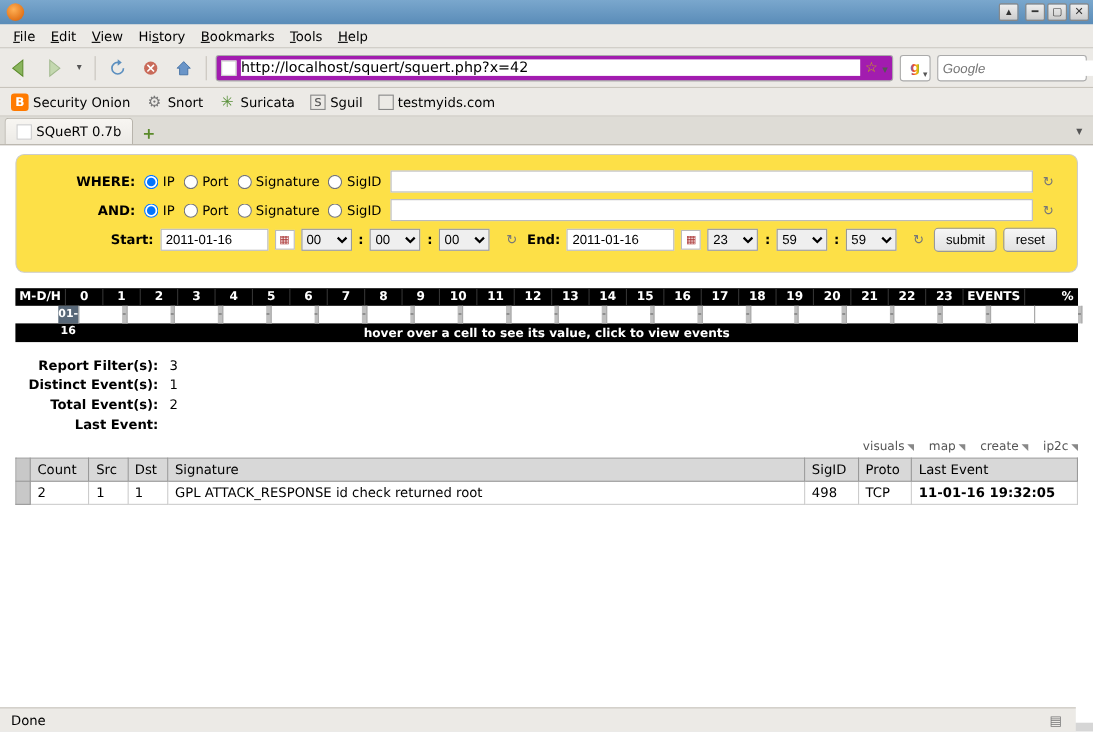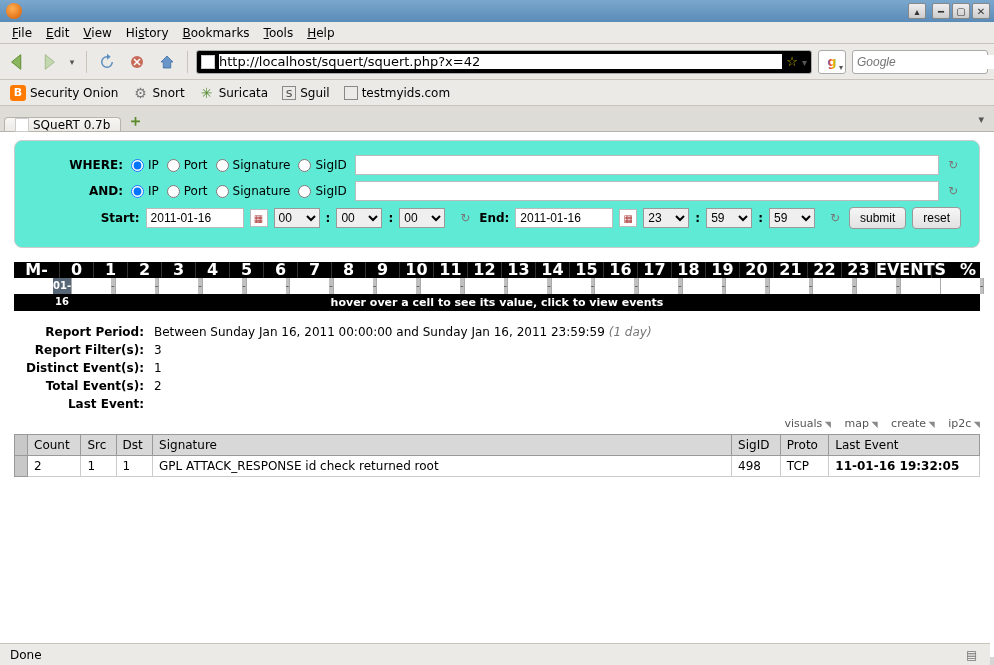--- a/index.html
+++ b/index.html
@@ -18,21 +18,21 @@
 .menubar .menuitem { padding: 2px 6px; cursor: default; }
 .menubar .menuitem span.u { text-decoration: underline; }
 
 
 .navbar { height: 36px; background: #eceae6; border-bottom: 1px solid #c8c4bc; display: flex; align-items: center; padding: 0 6px; gap: 6px; }
 .navbtn { width: 24px; height: 24px; display: flex; align-items: center; justify-content: center; }
 .btn-back svg, .btn-fwd svg { width: 22px; height: 22px; }
 .btn-drop { width: 12px; }
 .btn-drop::after { content: "▾"; font-size: 9px; color: #555; }
 .vsep { width: 1px; height: 22px; background: #c8c4bc; margin: 0 2px; }
-.urlbox { flex: 1; height: 24px; background: #000000; border: 1px solid #aaa; border-radius: 3px; display: flex; align-items: center; padding: 0 4px; gap: 4px; }
+.urlbox { flex: 1; height: 24px; background: #a21caf; border: 1px solid #aaa; border-radius: 3px; display: flex; align-items: center; padding: 0 4px; gap: 4px; }
 .urlbox .pageicon { width: 14px; height: 14px; border: 1px solid #ccc; background: #fff; }
 .urlbox input { border: none; outline: none; flex: 1; font-size: 13px; font-family: inherit; }
 .urlbox .star { color: #c9b800; font-size: 13px; }
 .urlbox .ddown::after { content: "▾"; font-size: 10px; color: #555; }
 .searchprov { width: 28px; height: 24px; border: 1px solid #aaa; border-radius: 3px; background: #fff; display: flex; align-items: center; justify-content: center; position: relative; }
 .searchprov .g { font-weight: bold; font-size: 13px; background: linear-gradient(90deg,#4285f4,#ea4335,#fbbc05,#34a853); -webkit-background-clip: text; color: transparent; }
 .searchprov::after { content: "▾"; position: absolute; right: 2px; bottom: 1px; font-size: 8px; color: #555; }
 .searchbox { width: 136px; height: 24px; background: #fff; border: 1px solid #aaa; border-radius: 3px; display: flex; align-items: center; padding: 0 4px; }
 .searchbox input { border: none; outline: none; flex: 1; font-size: 12px; color: #999; font-style: italic; }
 .searchbox .mag { width: 14px; height: 14px; }
@@ -41,29 +41,29 @@
 .bookbar { height: 26px; background: #eceae6; border-bottom: 1px solid #c8c4bc; display: flex; align-items: center; padding: 0 4px; gap: 2px; }
 .bmitem { display: flex; align-items: center; gap: 4px; padding: 2px 6px; cursor: default; }
 .bmitem .bicon { width: 16px; height: 16px; display: flex; align-items: center; justify-content: center; }
 .bicon.orange { background: #ff7a00; color: #fff; border-radius: 3px; font-weight: bold; font-size: 11px; }
 .bicon.gray { color: #777; font-size: 14px; }
 .bicon.green { font-size: 14px; color: #59903a; }
 .bicon.box { font-size: 13px; color: #555; border: 1px solid #888; width: 14px; height: 14px; }
 
 
 .tabstrip { height: 26px; background: #dedcd6; border-bottom: 1px solid #b8b4ac; display: flex; align-items: flex-end; padding: 0 4px; position: relative; }
-.tab { display: flex; align-items: center; gap: 4px; height: 14px; padding: 0 10px; background: linear-gradient(#f8f6f2, #eceae6); border: 1px solid #b8b4ac; border-bottom: none; border-radius: 4px 4px 0 0; margin-right: 2px; }
+.tab { display: flex; align-items: center; gap: 4px; height: 24px; padding: 0 10px; background: linear-gradient(#f8f6f2, #eceae6); border: 1px solid #b8b4ac; border-bottom: none; border-radius: 4px 4px 0 0; margin-right: 2px; }
 .tab .pgicon { width: 14px; height: 14px; border: 1px solid #ccc; background: #fff; }
 .newtab { width: 24px; height: 20px; display: flex; align-items: center; justify-content: center; color: #5a8a2a; font-weight: bold; font-size: 16px; }
 .tabstrip .menudrop { margin-left: auto; padding: 0 6px; align-self: center; }
 .tabstrip .menudrop::after { content: "▾"; font-size: 11px; color: #555; }
 
 
 .content { background: #fff; height: 525px; overflow: hidden; padding: 0; }
-.panel { margin: 8px 14px 14px 14px; border: 1px solid #ccc; border-radius: 8px; background: #5eead4; padding: 14px 18px 18px 18px; }
+.panel { margin: 8px 14px 14px 14px; border: 1px solid #ccc; border-radius: 8px; background: #fde047; padding: 14px 18px 18px 18px; }
 .formrow { display: flex; align-items: center; margin-bottom: 6px; }
 .formrow .lbl { width: 98px; text-align: right; font-weight: bold; padding-right: 8px; font-size: 12px; }
 .radgroup { display: flex; align-items: center; gap: 4px; margin-right: 8px; }
 .radgroup input { margin: 0; }
 .radgroup label { font-size: 12px; }
 .txtinput { flex: 1; height: 20px; border: 1px solid #bbb; background: #fff; padding: 0 4px; }
 .refresh-icn { width: 16px; text-align: center; color: #777; margin-left: 6px; cursor: default; }
 
 .viewrow { display: flex; align-items: center; justify-content: flex-end; gap: 6px; margin: 14px 0 12px 0; }
 .viewrow .vlbl { font-weight: bold; font-size: 12px; }
@@ -75,21 +75,21 @@
 .daterow { display: flex; align-items: center; justify-content: flex-end; gap: 6px; }
 .daterow .vlbl { font-weight: bold; font-size: 12px; }
 .dateinput { width: 98px; height: 20px; border: 1px solid #bbb; background: #fff; padding: 0 4px; font-size: 12px; }
 .calicon { width: 18px; height: 18px; border: 1px solid #bbb; background: #fff; display: inline-flex; align-items: center; justify-content: center; font-size: 10px; color: #a33; }
 .timesel { width: 46px; height: 20px; border: 1px solid #999; font-size: 12px; }
 .colon { font-weight: bold; }
 .btn { height: 22px; padding: 0 10px; border: 1px solid #999; border-radius: 4px; background: linear-gradient(#f6f6f6,#e2e2e2); font-size: 12px; cursor: default; }
 
 
 .timeline { margin: 12px 14px 4px 14px; }
-.tlhead { display: flex; background: #000; color: #fff; font-size: 16px; font-weight: bold; }
+.tlhead { display: flex; background: #000; color: #fff; font-size: 11px; font-weight: bold; }
 .tlcell { border-right: 1px solid #333; text-align: center; height: 16px; line-height: 16px; }
 .tl-mdh { width: 46px; }
 .tl-hour { flex: 1; }
 .tl-events { width: 56px; }
 .tl-pct { width: 48px; text-align: right; padding-right: 4px; border-right: none; }
 .tldatarow { display: flex; font-size: 10px; }
 .tldatarow .tlcell { background: #c0c0c0; color: #000; border-right: 1px solid #aaa; margin-left: 39px; }
 .tldatarow .tl-mdh { background: #586878; color: #fff; font-weight: bold; }
 .tldatarow .dash { color: #555; }
 .tldatarow .hl { background: #888; }
@@ -106,21 +106,21 @@
 .actions .alink { margin-left: 10px; cursor: default; }
 .actions .alink::after { content: " ◥"; font-size: 8px; color: #888; }
 
 
 .datatbl { margin: 0 14px; border: 1px solid #999; border-collapse: collapse; width: calc(100% - 28px); font-size: 12px; }
 .datatbl th { background: #d8d8d8; border: 1px solid #999; padding: 3px 6px; text-align: left; font-weight: normal; }
 .datatbl td { border: 1px solid #ccc; padding: 3px 6px; background: #fff; }
 .datatbl .rowhandle { width: 12px; background: #c8c8c8; border: 1px solid #999; }
 
 
-.statusbar { position: absolute; bottom: 0; left: 0; right: 4px; height: 22px; background: #eceae6; border-top: 1px solid #c8c4bc; display: flex; align-items: center; padding: 0 10px; font-size: 12px; }
+.statusbar { position: absolute; bottom: 0; left: 0; right: 16px; height: 22px; background: #eceae6; border-top: 1px solid #c8c4bc; display: flex; align-items: center; padding: 0 10px; font-size: 12px; }
 .statusbar .sfill { flex: 1; }
 .statusbar .sicon { width: 14px; height: 14px; margin-left: 6px; color: #777; }
 </style>
 </head>
 <body>
 
 <div class="titlebar">
   <div class="ff-icon"></div>
   <div class="winbtns">
     <div class="winbtn upbtn">▴</div>
@@ -352,24 +352,20 @@
           <div class="tlcell tl-hour dash">-</div>
         </div>
       <div class="tlcell tl-events">2</div>
       <div class="tlcell tl-pct">100%</div>
     </div>
     <div class="tlhover">hover over a cell to see its value, click to view events</div>
   </div>
 
   <div class="report">
     <div class="reprow">
-        <div class="rkey">Report Period:</div>
-        <div class="rval"><span>Between Sunday Jan 16, 2011 00:00:00 and Sunday Jan 16, 2011 23:59:59</span> <span class="muted">(1 day)</span></div>
-      </div>
-    <div class="reprow">
         <div class="rkey">Report Filter(s):</div>
         <div class="rval">3</div>
       </div>
     <div class="reprow">
         <div class="rkey">Distinct Event(s):</div>
         <div class="rval">1</div>
       </div>
     <div class="reprow">
         <div class="rkey">Total Event(s):</div>
         <div class="rval">2</div>

